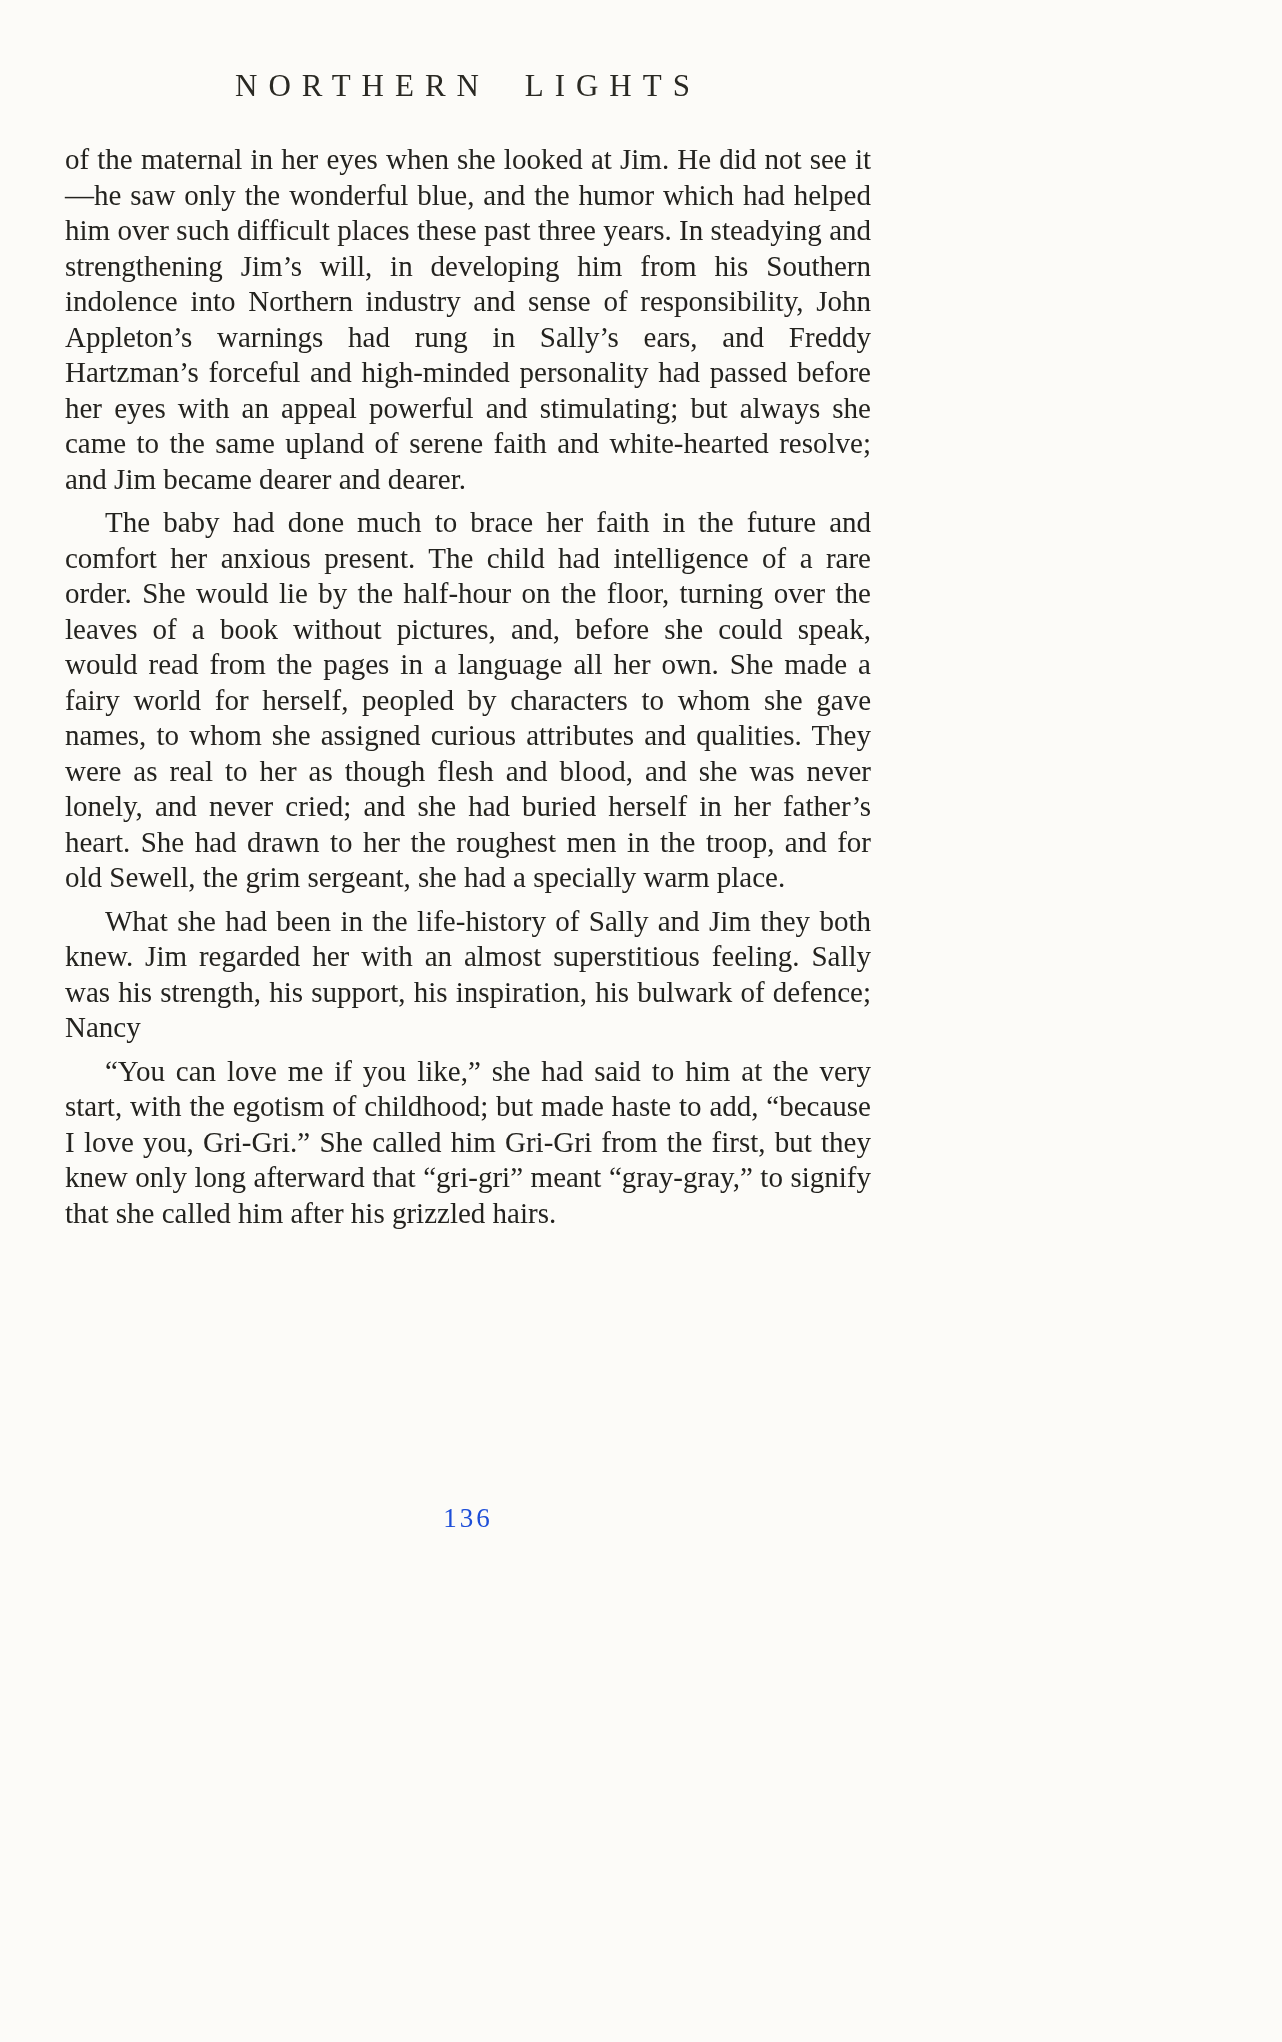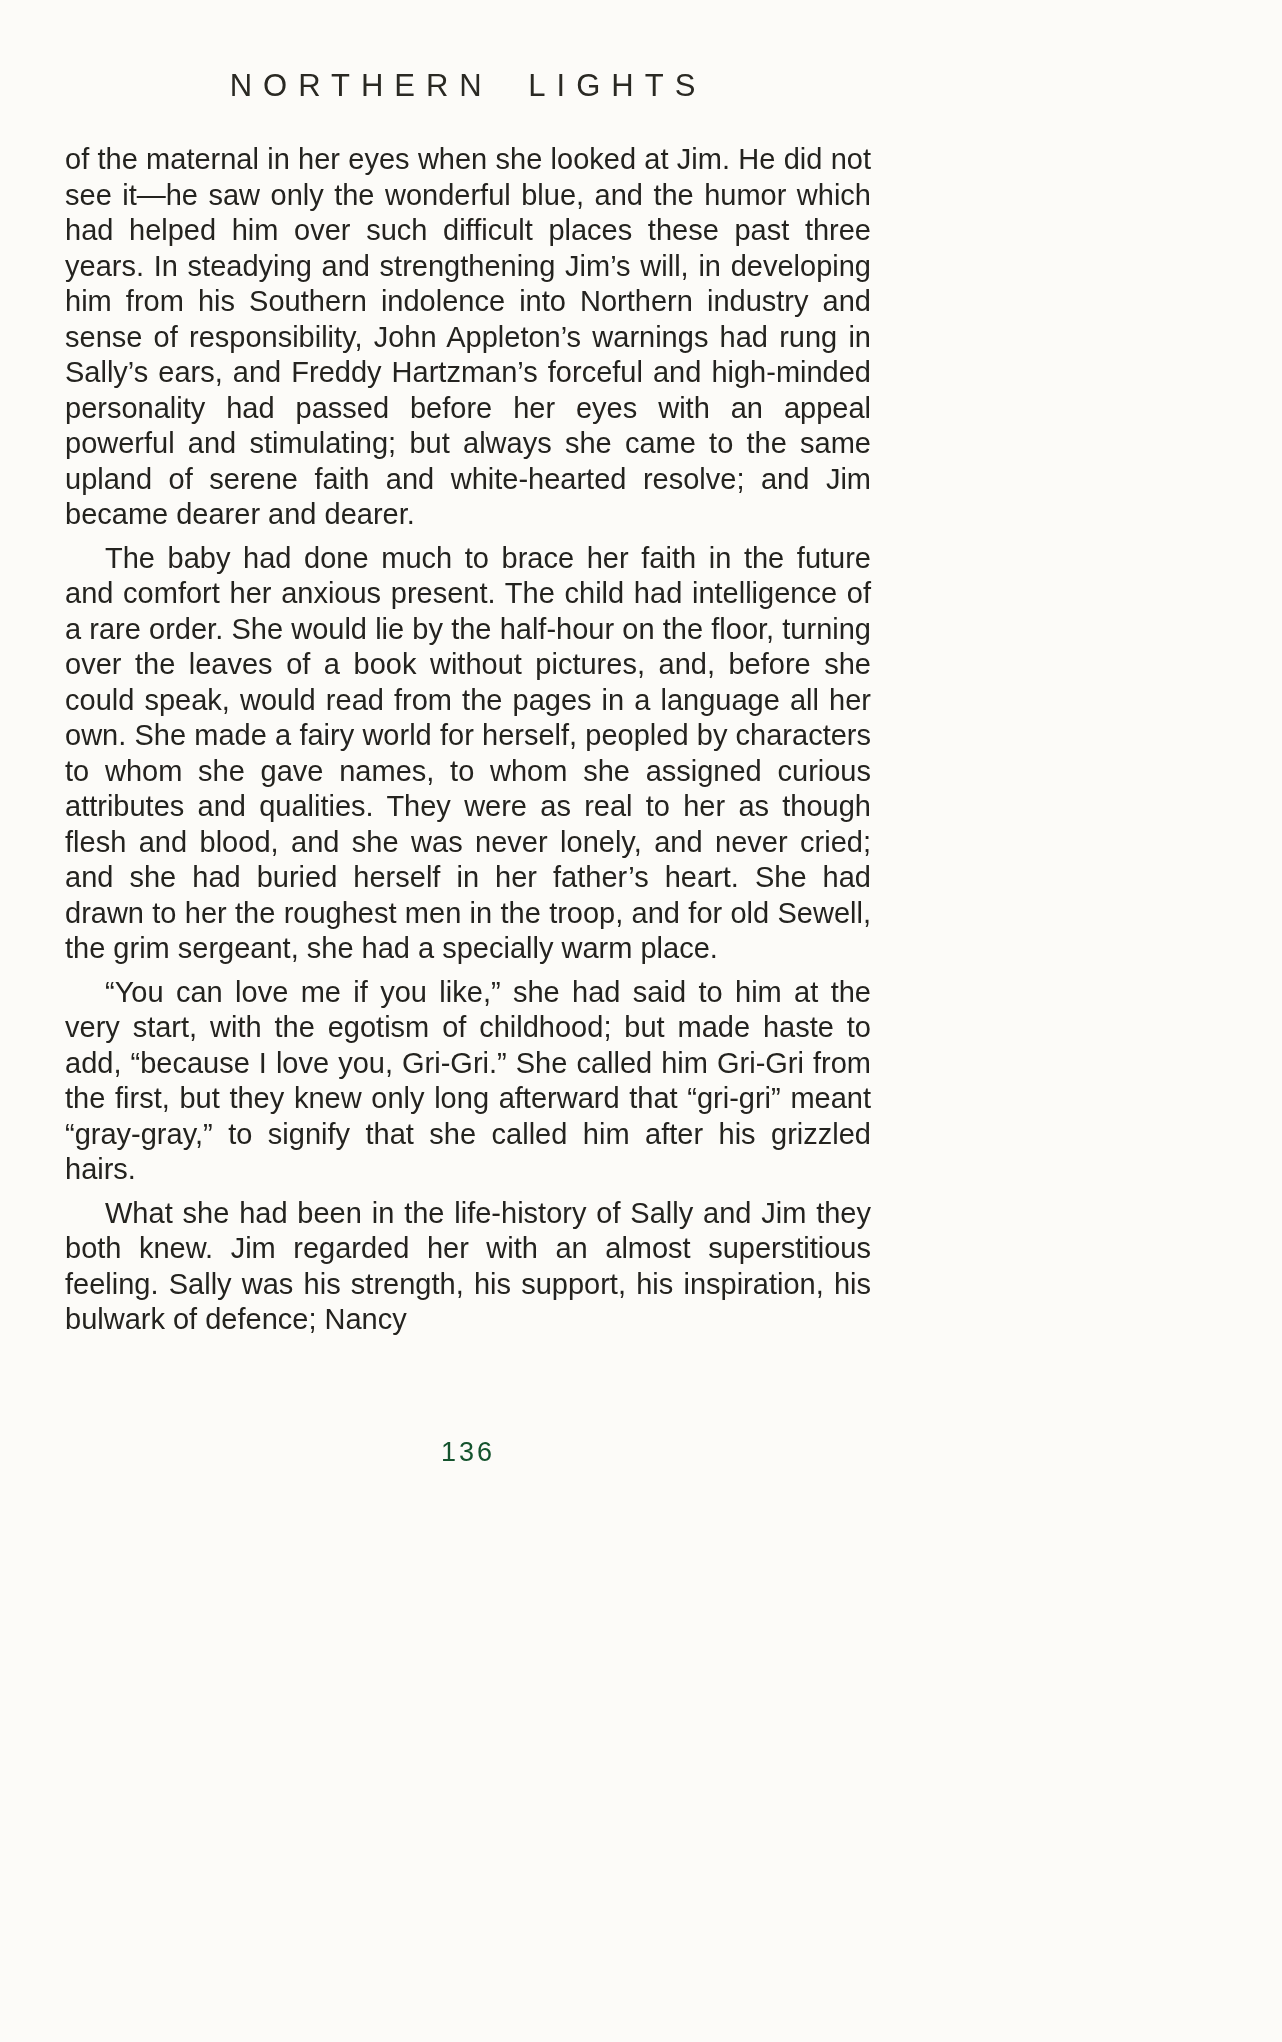--- a/index.html
+++ b/index.html
@@ -6,21 +6,21 @@
     margin: 0;
     padding: 0;
     background: #ffffff;
   }
   .page {
     position: relative;
     width: 1282px;
     height: 2042px;
     background: #fcfbf8;
     overflow: hidden;
-    font-family: Liberation Sans, sans-serif;
+    font-family: Liberation Serif, serif;
     color: #24231f;
   }
   .running-header {
     position: absolute;
     top: 68px;
     left: 57px;
     width: 822px;
     text-align: center;
     font-size: 31px;
     letter-spacing: 11px;
@@ -41,38 +41,38 @@
   .para {
     margin: 8px;
     padding: 0;
     text-indent: 40px;
   }
   .para.no-indent {
     text-indent: 0;
   }
   .page-number {
     position: absolute;
-    top: 1437px;
+    top: 1503px;
     left: 57px;
     width: 822px;
     text-align: center;
     font-size: 27px;
     letter-spacing: 3px;
-    color: #14532d;
+    color: #1d4ed8;
   }
 </style>
 </head>
 <body>
 
 <div class="page">
 
   <div class="running-header">NORTHERN LIGHTS</div>
 
   <div class="text-block">
     <p class="para no-indent">of the maternal in her eyes when she looked at Jim. He did not see it—he saw only the wonderful blue, and the humor which had helped him over such difficult places these past three years.  In steadying and strengthening Jim’s will, in developing him from his Southern indolence into Northern industry and sense of responsibility, John Appleton’s warnings had rung in Sally’s ears, and Freddy Hartzman’s forceful and high-minded personality had passed before her eyes with an appeal powerful and stimulating; but always she came to the same upland of serene faith and white-hearted resolve; and Jim became dearer and dearer.</p>
     <p class="para">The baby had done much to brace her faith in the future and comfort her anxious present.  The child had intelligence of a rare order.  She would lie by the half-hour on the floor, turning over the leaves of a book without pictures, and, before she could speak, would read from the pages in a language all her own.  She made a fairy world for herself, peopled by characters to whom she gave names, to whom she assigned curious attributes and qualities.  They were as real to her as though flesh and blood, and she was never lonely, and never cried; and she had buried herself in her father’s heart.  She had drawn to her the roughest men in the troop, and for old Sewell, the grim sergeant, she had a specially warm place.</p>
+    <p class="para">What she had been in the life-history of Sally and Jim they both knew.  Jim regarded her with an almost superstitious feeling.  Sally was his strength, his support, his inspiration, his bulwark of defence; Nancy</p>
     <p class="para">“You can love me if you like,” she had said to him at the very start, with the egotism of childhood; but made haste to add, “because I love you, Gri-Gri.”  She called him Gri-Gri from the first, but they knew only long afterward that “gri-gri” meant “gray-gray,” to signify that she called him after his grizzled hairs.</p>
-    <p class="para">What she had been in the life-history of Sally and Jim they both knew.  Jim regarded her with an almost superstitious feeling.  Sally was his strength, his support, his inspiration, his bulwark of defence; Nancy</p>
   </div>
 
   <div class="page-number">136</div>
 
 </div>
 
 </body></html>

